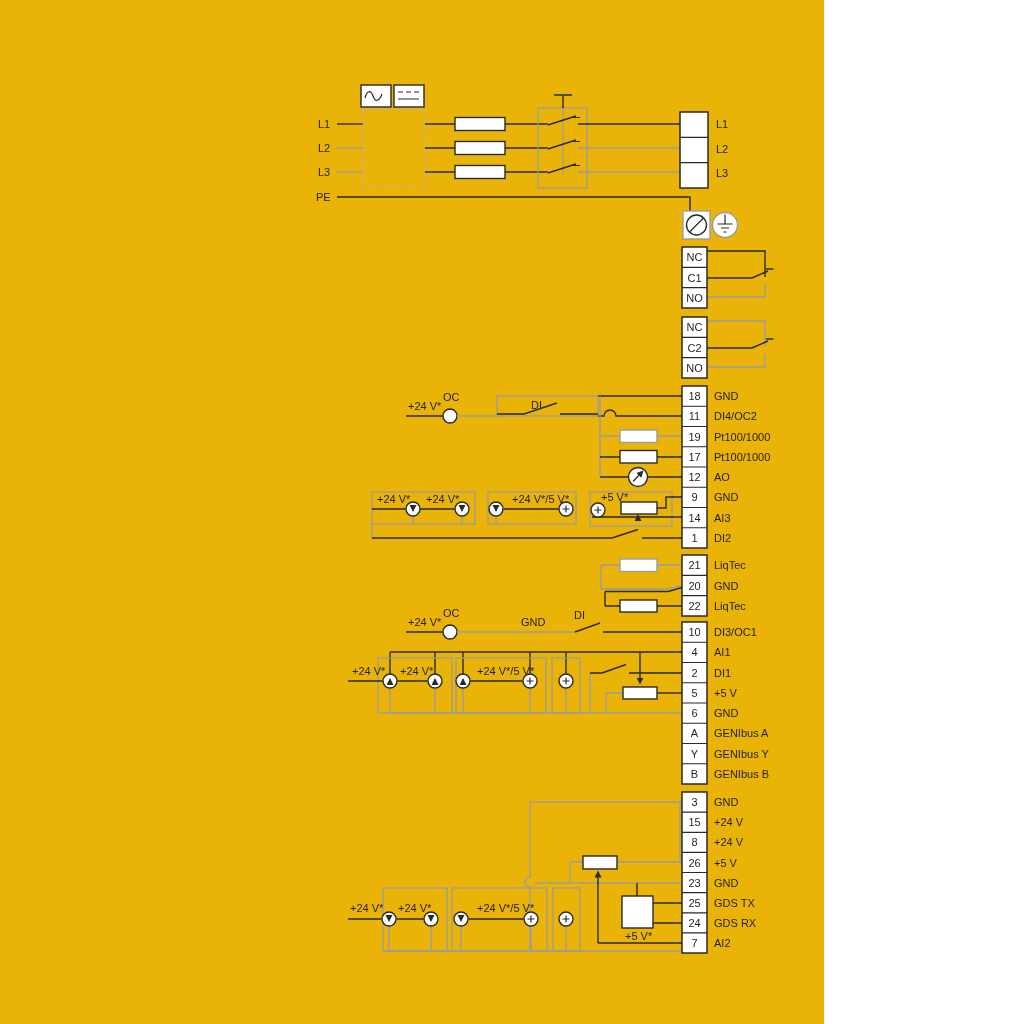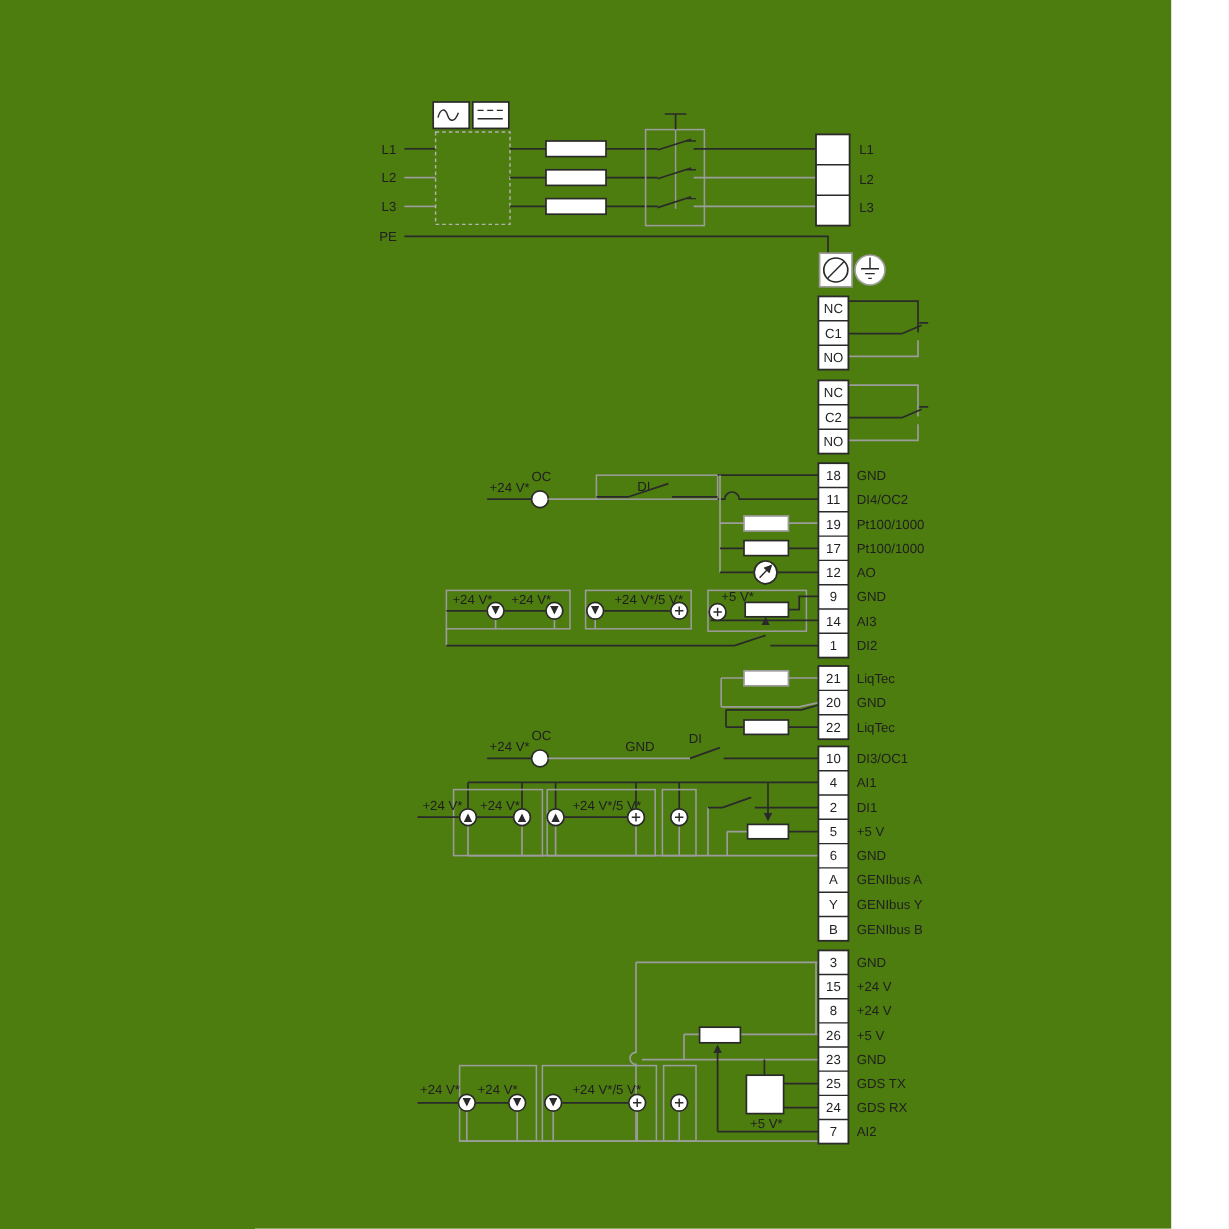--- a/index.html
+++ b/index.html
@@ -1,21 +1,21 @@
 <!DOCTYPE html>
 <html style="--lb: #2a2a2a; --lg: #9c9c9c; --tx: #1f1f1f;"><head>
 <meta charset="utf-8">
 <style>
   :root{
     --lb:#2a2a2a;
     --lg:#9c9c9c;
     --tx:#1f1f1f;
   }
   html,body{margin:0;padding:0;background:#fff;}
-  .canvas{position:relative;width:976px;height:1024px;background:#4d7c0f;overflow:hidden;}
+  .canvas{position:relative;width:824px;height:1024px;background:#eab308;overflow:hidden;}
   svg{position:absolute;left:0;top:0;}
   svg text{font-family:"Liberation Sans",sans-serif;font-size:11px;fill:var(--tx);}
   .num{text-anchor:middle;}
   .lbl{text-anchor:start;}
   .wb{stroke:var(--lb);stroke-width:1.4;fill:none;}
   .wg{stroke:var(--lg);stroke-width:1.4;fill:none;}
   .cellblk{fill:#fff;stroke:var(--lb);stroke-width:1.5;}
   .sep{stroke:var(--lb);stroke-width:1.2;}
   .gbox{fill:none;stroke:var(--lg);stroke-width:1.3;}
   .gboxd{fill:none;stroke:#b3b3b3;stroke-width:1.2;stroke-dasharray:3,2.5;}

